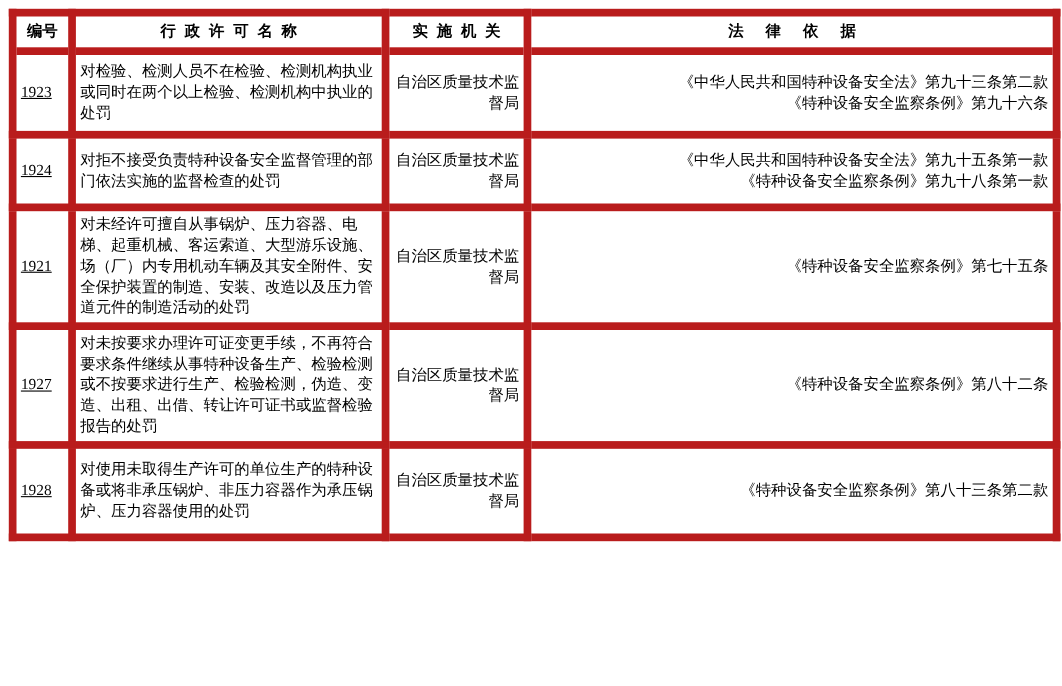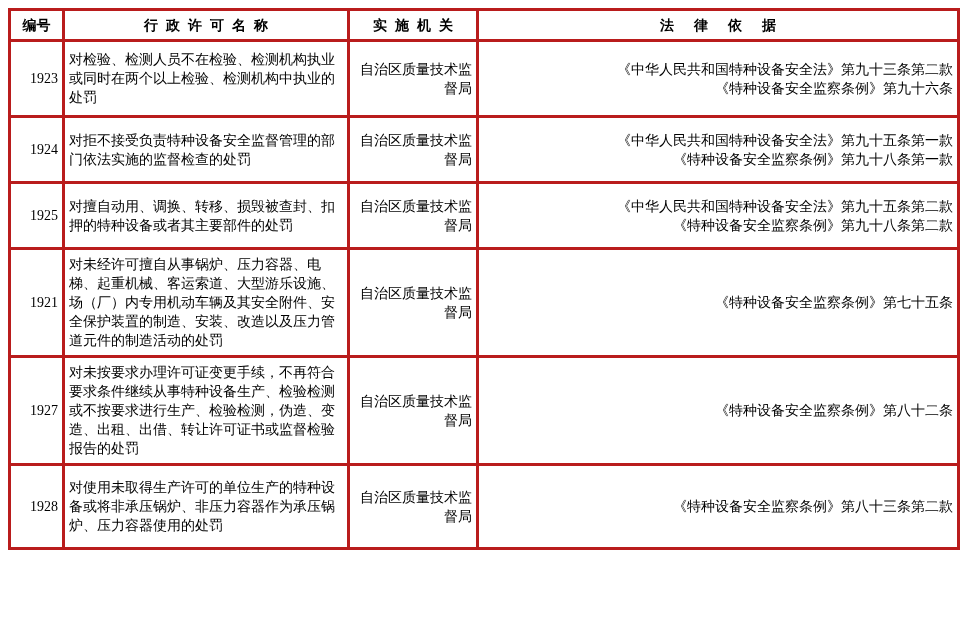--- a/index.html
+++ b/index.html
@@ -19,41 +19,42 @@
     padding: 8px 8px 5px 8px;
   }
   table.permits {
     border-collapse: collapse;
     table-layout: fixed;
     width: 949px;
     border: 2px solid #000;
   }
   table.permits th,
   table.permits td {
-    border: 3px solid #b91c1c;
+    border: 7px solid #b91c1c;
     vertical-align: middle;
     font-size: 14px;
     line-height: 19px;
     padding: 2px 4px;
     overflow: hidden;
     word-break: break-all;
   }
   table.permits thead th {
     border-bottom: 2.5px solid #000;
     font-weight: bold;
     height: 24px;
     text-align: center;
     padding: 2px 0;
     white-space: nowrap;
   }
   th.sp-mid { letter-spacing: 8px; text-indent: 8px; }
   th.sp-wide { letter-spacing: 20px; text-indent: 20px; margin-left: 24px; }
   td.c-id {
-    text-align: right;
+    text-align: left;
     font-family: "Liberation Serif", "DejaVu Serif", serif;
+    text-decoration: underline;
   }
   td.c-name { text-align: left; padding-left: 5px; padding-right: 4px; }
   td.c-agency { text-align: right; padding-left: 6px; padding-right: 4px; }
   td.c-legal { text-align: right; padding-left: 6px; padding-right: 4px; }
 </style>
 </head>
 <body>
 
 <div class="page">
   <table class="permits">
@@ -83,29 +84,20 @@
   </tr>
         <tr style="height: 66px; padding-left: 31px;">
     <td class="c-id">1924</td>
     <td class="c-name">对拒不接受负责特种设备安全监督管理的部门依法实施的监督检查的处罚</td>
     <td class="c-agency">自治区质量技术监督局</td>
     <td class="c-legal">
             <div>《中华人民共和国特种设备安全法》第九十五条第一款</div>
             <div>《特种设备安全监察条例》第九十八条第一款</div>
           </td>
   </tr>
-        <tr style="height: 66px;">
-    <td class="c-id">1925</td>
-    <td class="c-name">对擅自动用、调换、转移、损毁被查封、扣押的特种设备或者其主要部件的处罚</td>
-    <td class="c-agency">自治区质量技术监督局</td>
-    <td class="c-legal">
-            <div>《中华人民共和国特种设备安全法》第九十五条第二款</div>
-            <div>《特种设备安全监察条例》第九十八条第二款</div>
-          </td>
-  </tr>
         <tr style="height: 108px;">
     <td class="c-id">1921</td>
     <td class="c-name">对未经许可擅自从事锅炉、压力容器、电梯、起重机械、客运索道、大型游乐设施、场（厂）内专用机动车辆及其安全附件、安全保护装置的制造、安装、改造以及压力管道元件的制造活动的处罚</td>
     <td class="c-agency">自治区质量技术监督局</td>
     <td class="c-legal">
             <div>《特种设备安全监察条例》第七十五条</div>
           </td>
   </tr>
         <tr style="height: 108px;">
     <td class="c-id">1927</td>

